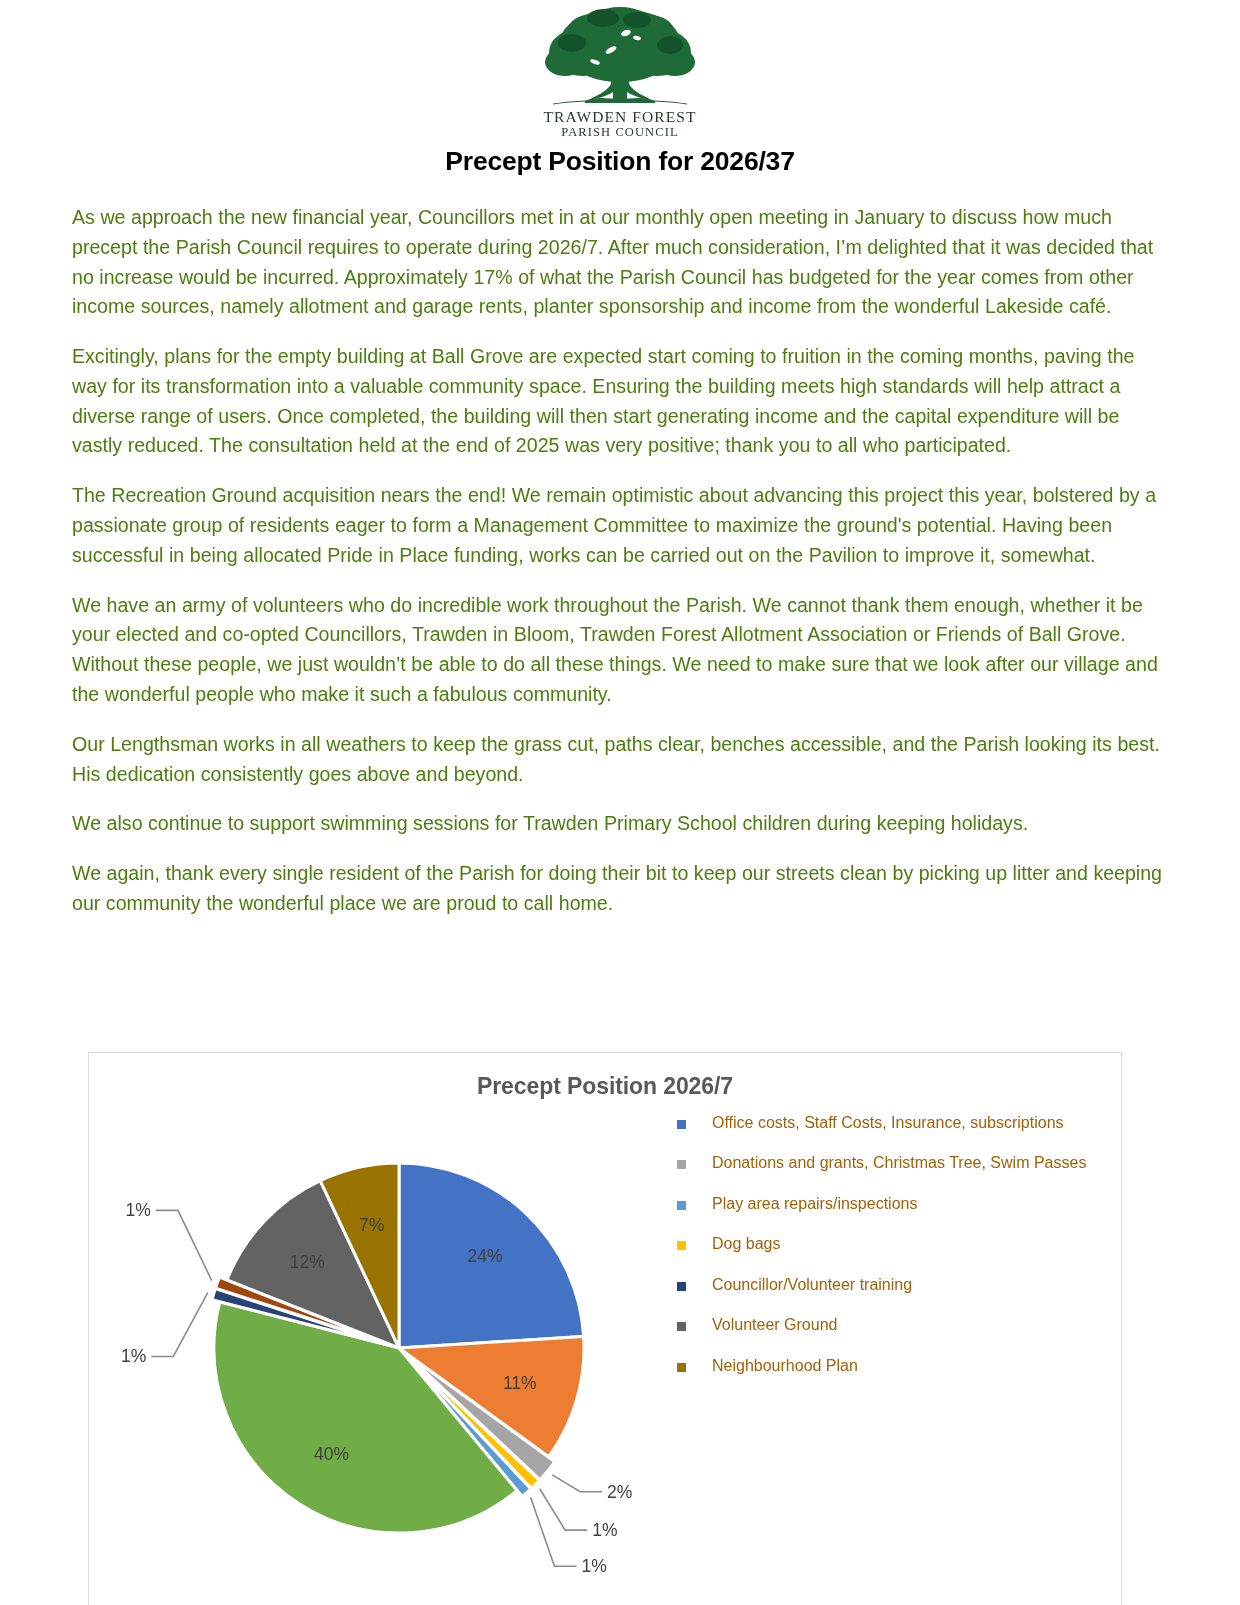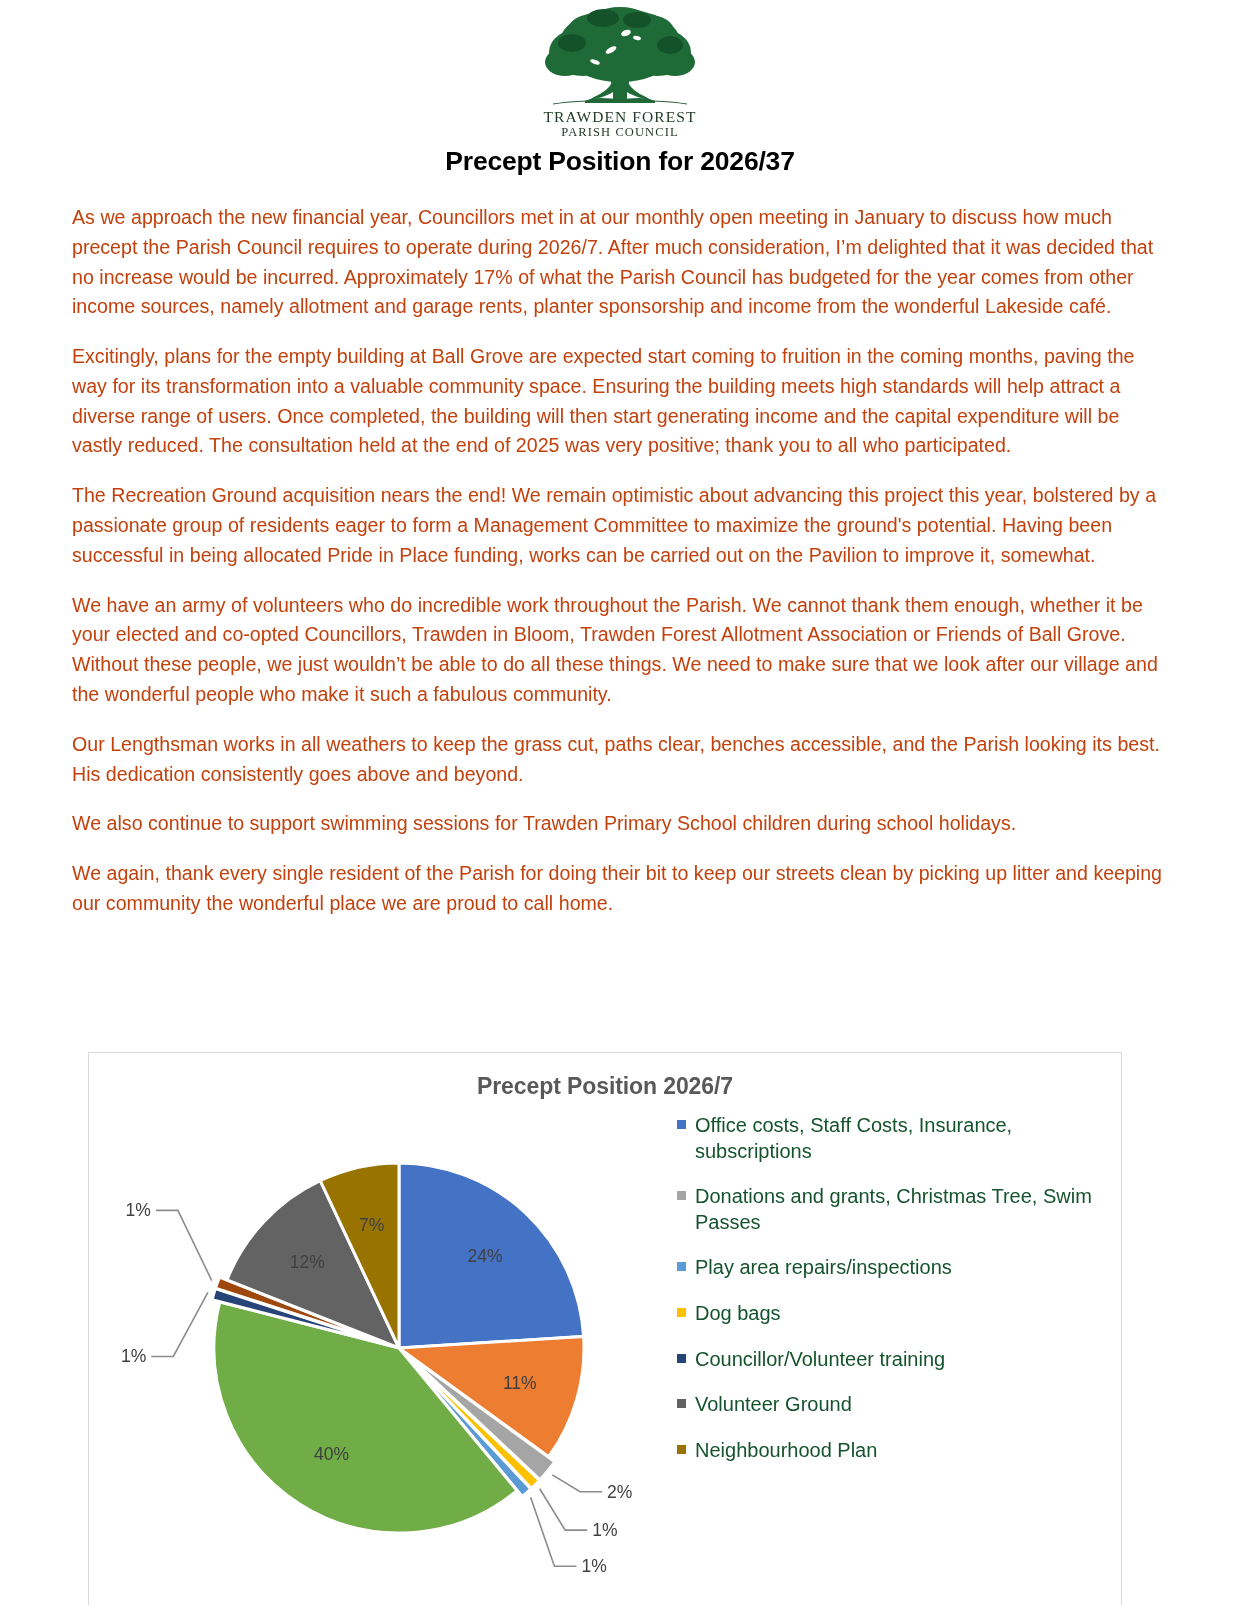--- a/index.html
+++ b/index.html
@@ -43,21 +43,21 @@
 
   
   .body-wrap {
     padding: 0 70px 0 72px;
     margin-top: 26px;
   }
   p.para {
     font-size: 19.6px;
     line-height: 1.52;
     margin: 0 0 20px 0;
-    color: #c2410c;
+    color: #4d7c0f;
     text-align: left;
     word-spacing: 0.1px;
   }
 
   
   .chart-frame {
     position: absolute;
     left: 88px;
     top: 1052px;
     width: 1034px;
@@ -108,22 +108,23 @@
     line-height: 1.28;
   }
   .legend-swatch {
     width: 9px;
     height: 9px;
     flex: 0 0 9px;
     margin-top: 7px;
     margin-right: 9px;
   }
   .legend-label {
-    font-size: 20px;
-    color: #14532d;
+    font-size: 16px;
+    color: #a16207;
+    margin-left: 17px;
   }
 </style>
 </head>
 <body>
 
 <div class="logo-wrap">
   <div class="logo">
     <svg viewBox="0 0 190 140" width="190" height="140" aria-hidden="true">
       <g fill="#1f6b38">
 
@@ -166,21 +167,21 @@
 </div>
 
 <h1 class="doc-title">Precept Position for 2026/37</h1>
 
 <div class="body-wrap">
   <p class="para">As we approach the new financial year, Councillors met in at our monthly open meeting in January to discuss how much precept the Parish Council requires to operate during 2026/7.  After much consideration, I’m delighted that it was decided that no increase would be incurred. Approximately 17% of what the Parish Council has budgeted for the year comes from other income sources, namely allotment and garage rents, planter sponsorship and income from the wonderful Lakeside café.</p>
   <p class="para">Excitingly, plans for the empty building at Ball Grove are expected start coming to fruition in the coming months, paving the way for its transformation into a valuable community space. Ensuring the building meets high standards will help attract a diverse range of users. Once completed, the building will then start generating income and the capital expenditure will be vastly reduced.  The consultation held at the end of 2025 was very positive; thank you to all who participated.</p>
   <p class="para">The Recreation Ground acquisition nears the end! We remain optimistic about advancing this project this year, bolstered by a passionate group of residents eager to form a Management Committee to maximize the ground's potential. Having been successful in being allocated Pride in Place funding, works can be carried out on the Pavilion to improve it, somewhat.</p>
   <p class="para">We have an army of volunteers who do incredible work throughout the Parish.  We cannot thank them enough, whether it be your elected and co-opted Councillors, Trawden in Bloom, Trawden Forest Allotment Association or Friends of Ball Grove.  Without these people, we just wouldn’t be able to do all these things. We need to make sure that we look after our village and the wonderful people who make it such a fabulous community.</p>
   <p class="para">Our Lengthsman works in all weathers to keep the grass cut, paths clear, benches accessible, and the Parish looking its best. His dedication consistently goes above and beyond.</p>
-  <p class="para">We also continue to support swimming sessions for Trawden Primary School children during school holidays.</p>
+  <p class="para">We also continue to support swimming sessions for Trawden Primary School children during keeping holidays.</p>
   <p class="para">We again, thank every single resident of the Parish for doing their bit to keep our streets clean by picking up litter and keeping our community the wonderful place we are proud to call home.</p>
 </div>
 
 <div class="chart-frame">
 
   <div class="chart-title">Precept Position 2026/7</div>
 
   <div class="pie-area">
     <svg id="pie-svg" viewBox="0 0 560 450" width="560" height="450">
         <path d="M 250 225 L 250 40 A 185 185 0 0 1 434.6349447592303 213.383753887077 Z" fill="#4472C4" stroke="#ffffff" stroke-width="3"></path>

